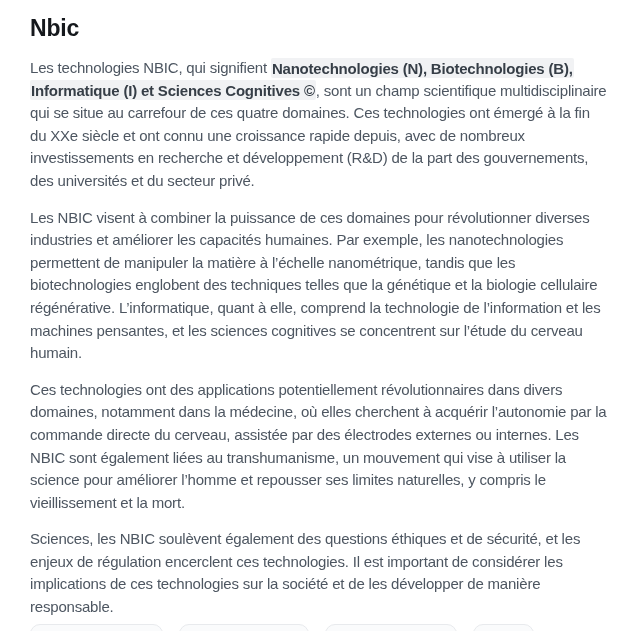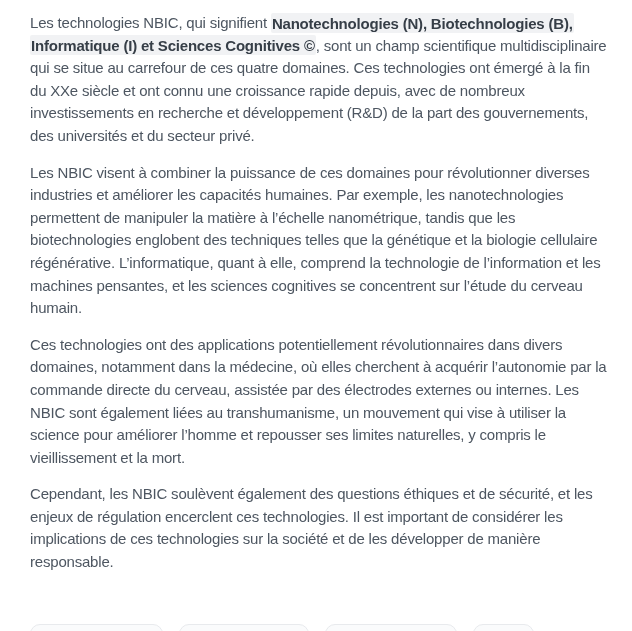--- a/index.html
+++ b/index.html
@@ -54,28 +54,29 @@
     box-sizing: border-box;
     background: #fafbfc;
     border: 1px solid #e8eaed;
     border-radius: 10px;
   }
 </style>
 </head>
 <body>
 
 <main class="page">
+  <h1 class="title">Nbic</h1>
 
   <p class="para"><span>Les technologies NBIC, qui signifient </span><strong class="hl">Nanotechnologies (N), Biotechnologies (B), Informatique (I) et Sciences Cognitives ©</strong><span>, sont un champ scientifique multidisciplinaire qui se situe au carrefour de ces quatre domaines. Ces technologies ont émergé à la fin du XXe siècle et ont connu une croissance rapide depuis, avec de nombreux investissements en recherche et développement (R&amp;D) de la part des gouvernements, des universités et du secteur privé.</span></p>
 
   <p class="para">Les NBIC visent à combiner la puissance de ces domaines pour révolutionner diverses industries et améliorer les capacités humaines. Par exemple, les nanotechnologies permettent de manipuler la matière à l’échelle nanométrique, tandis que les biotechnologies englobent des techniques telles que la génétique et la biologie cellulaire régénérative. L’informatique, quant à elle, comprend la technologie de l’information et les machines pensantes, et les sciences cognitives se concentrent sur l’étude du cerveau humain.</p>
 
   <p class="para">Ces technologies ont des applications potentiellement révolutionnaires dans divers domaines, notamment dans la médecine, où elles cherchent à acquérir l’autonomie par la commande directe du cerveau, assistée par des électrodes externes ou internes. Les NBIC sont également liées au transhumanisme, un mouvement qui vise à utiliser la science pour améliorer l’homme et repousser ses limites naturelles, y compris le vieillissement et la mort.</p>
 
-  <p class="para">Cependant, les NBIC soulèvent également des questions éthiques et de sécurité, et les enjeux de régulation encerclent ces technologies. Il est important de considérer les implications de ces technologies sur la société et de les développer de manière responsable.</p>
+  <p class="para">Sciences, les NBIC soulèvent également des questions éthiques et de sécurité, et les enjeux de régulation encerclent ces technologies. Il est important de considérer les implications de ces technologies sur la société et de les développer de manière responsable.</p>
 </main>
 
 <div class="chips">
   <div class="chip" style="width:133px"></div>
   <div class="chip" style="width:130px"></div>
   <div class="chip" style="width:132px"></div>
   <div class="chip" style="width:61px"></div>
 </div>
 
 </body></html>

